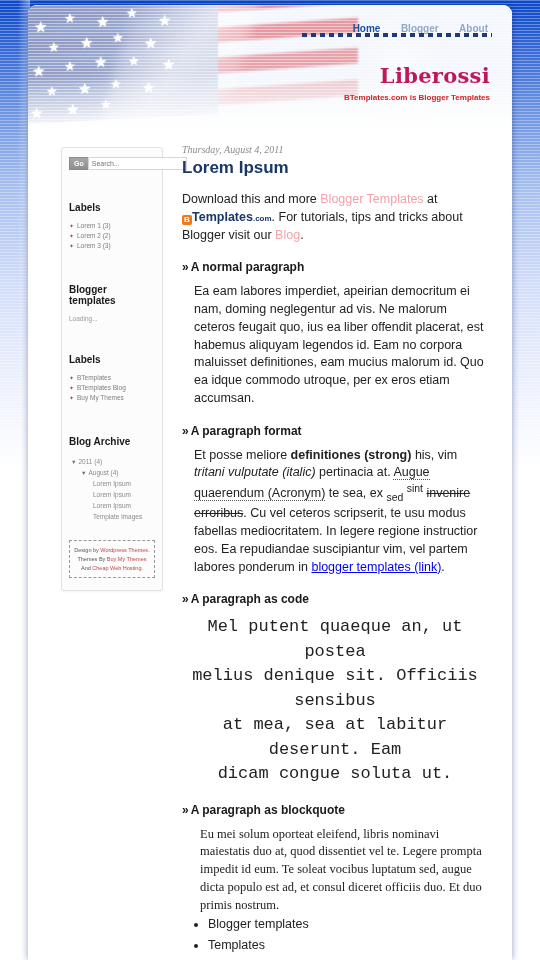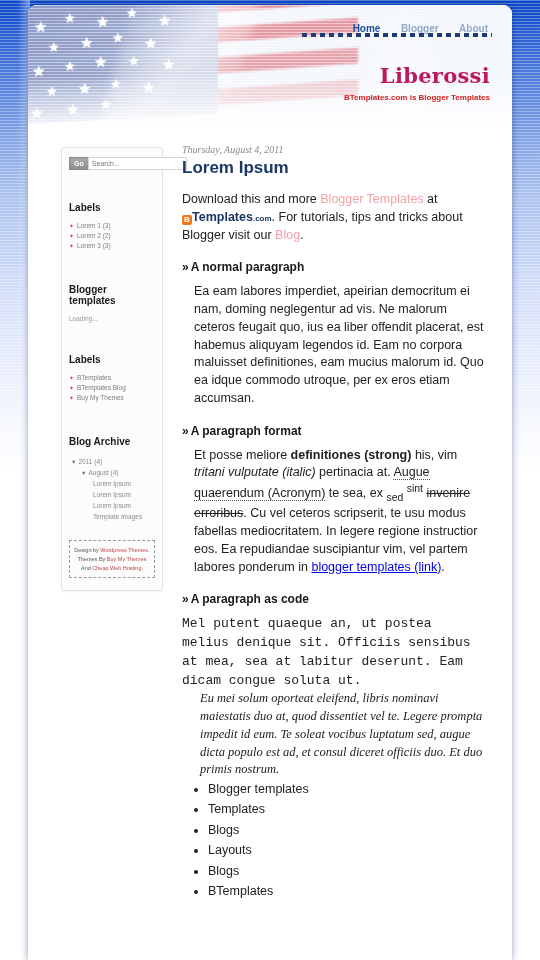--- a/index.html
+++ b/index.html
@@ -184,26 +184,27 @@
 
   h3.sect{
     font-size:12px; font-weight:bold; color:#1a1a1a;
     margin:16px 0 9px 0;
   }
   h3.sect .guil{ margin-right:2px; }
   p.body{ font-size:12.5px; line-height:1.42; margin:0 0 4px 12px; }
   .acro{ border-bottom:1px dotted #555; }
   pre.code{
     font-family:"Liberation Mono", monospace;
-    font-size:13px; line-height:1.44; margin:0; color:#222;
+    font-size:17px; line-height:1.44; margin:0; color:#222;
     white-space:pre-wrap;
+    text-align:center;
   }
   blockquote.bq{
     margin:0 0 0 18px;
-    font-family:"Liberation Serif", serif; font-style:italic;
+    font-family:"Liberation Serif", serif; 
     font-size:12.5px; line-height:1.42; color:#222;
   }
   ul.ul, ol.ol{ margin:0; padding-left:26px; font-size:12.5px; line-height:1.47; }
   ul.ul li, ol.ol li{ padding:1px 0; }
 </style>
 </head>
 <body>
 
 <div id="backdrop"></div>
 
@@ -309,20 +310,21 @@
 
       <h3 class="sect"><span class="guil">»</span><span>A paragraph format</span></h3>
       <p class="body"><span>Et posse meliore </span><b>definitiones (strong)</b><span> his, vim </span><i>tritani vulputate (italic)</i><span> pertinacia at. </span><span class="acro">Augue quaerendum (Acronym)</span><span> te sea, ex </span><sub>sed</sub><span> </span><sup>sint</sup><span> </span><s>invenire erroribus</s><span>. Cu vel ceteros scripserit, te usu modus fabellas mediocritatem. In legere regione instructior eos. Ea repudiandae suscipiantur vim, vel partem labores ponderum in </span><a href="#">blogger templates (link)</a><span>.</span></p>
 
       <h3 class="sect"><span class="guil">»</span><span>A paragraph as code</span></h3>
       <pre class="code">Mel putent quaeque an, ut postea
 melius denique sit. Officiis sensibus
 at mea, sea at labitur deserunt. Eam
 dicam congue soluta ut.</pre>
 
+      <h3 class="sect"><span class="guil">»</span><span>A paragraph as blockquote</span></h3>
       <blockquote class="bq">Eu mei solum oporteat eleifend, libris nominavi maiestatis duo at, quod dissentiet vel te. Legere prompta impedit id eum. Te soleat vocibus luptatum sed, augue dicta populo est ad, et consul diceret officiis duo. Et duo primis nostrum.</blockquote>
 
       <ul class="ul">
         <li>Blogger templates</li>
         <li>Templates</li>
         <li>Blogs</li>
         <li>Layouts</li>
         <li>Blogs</li>
         <li>BTemplates</li>
       </ul>

